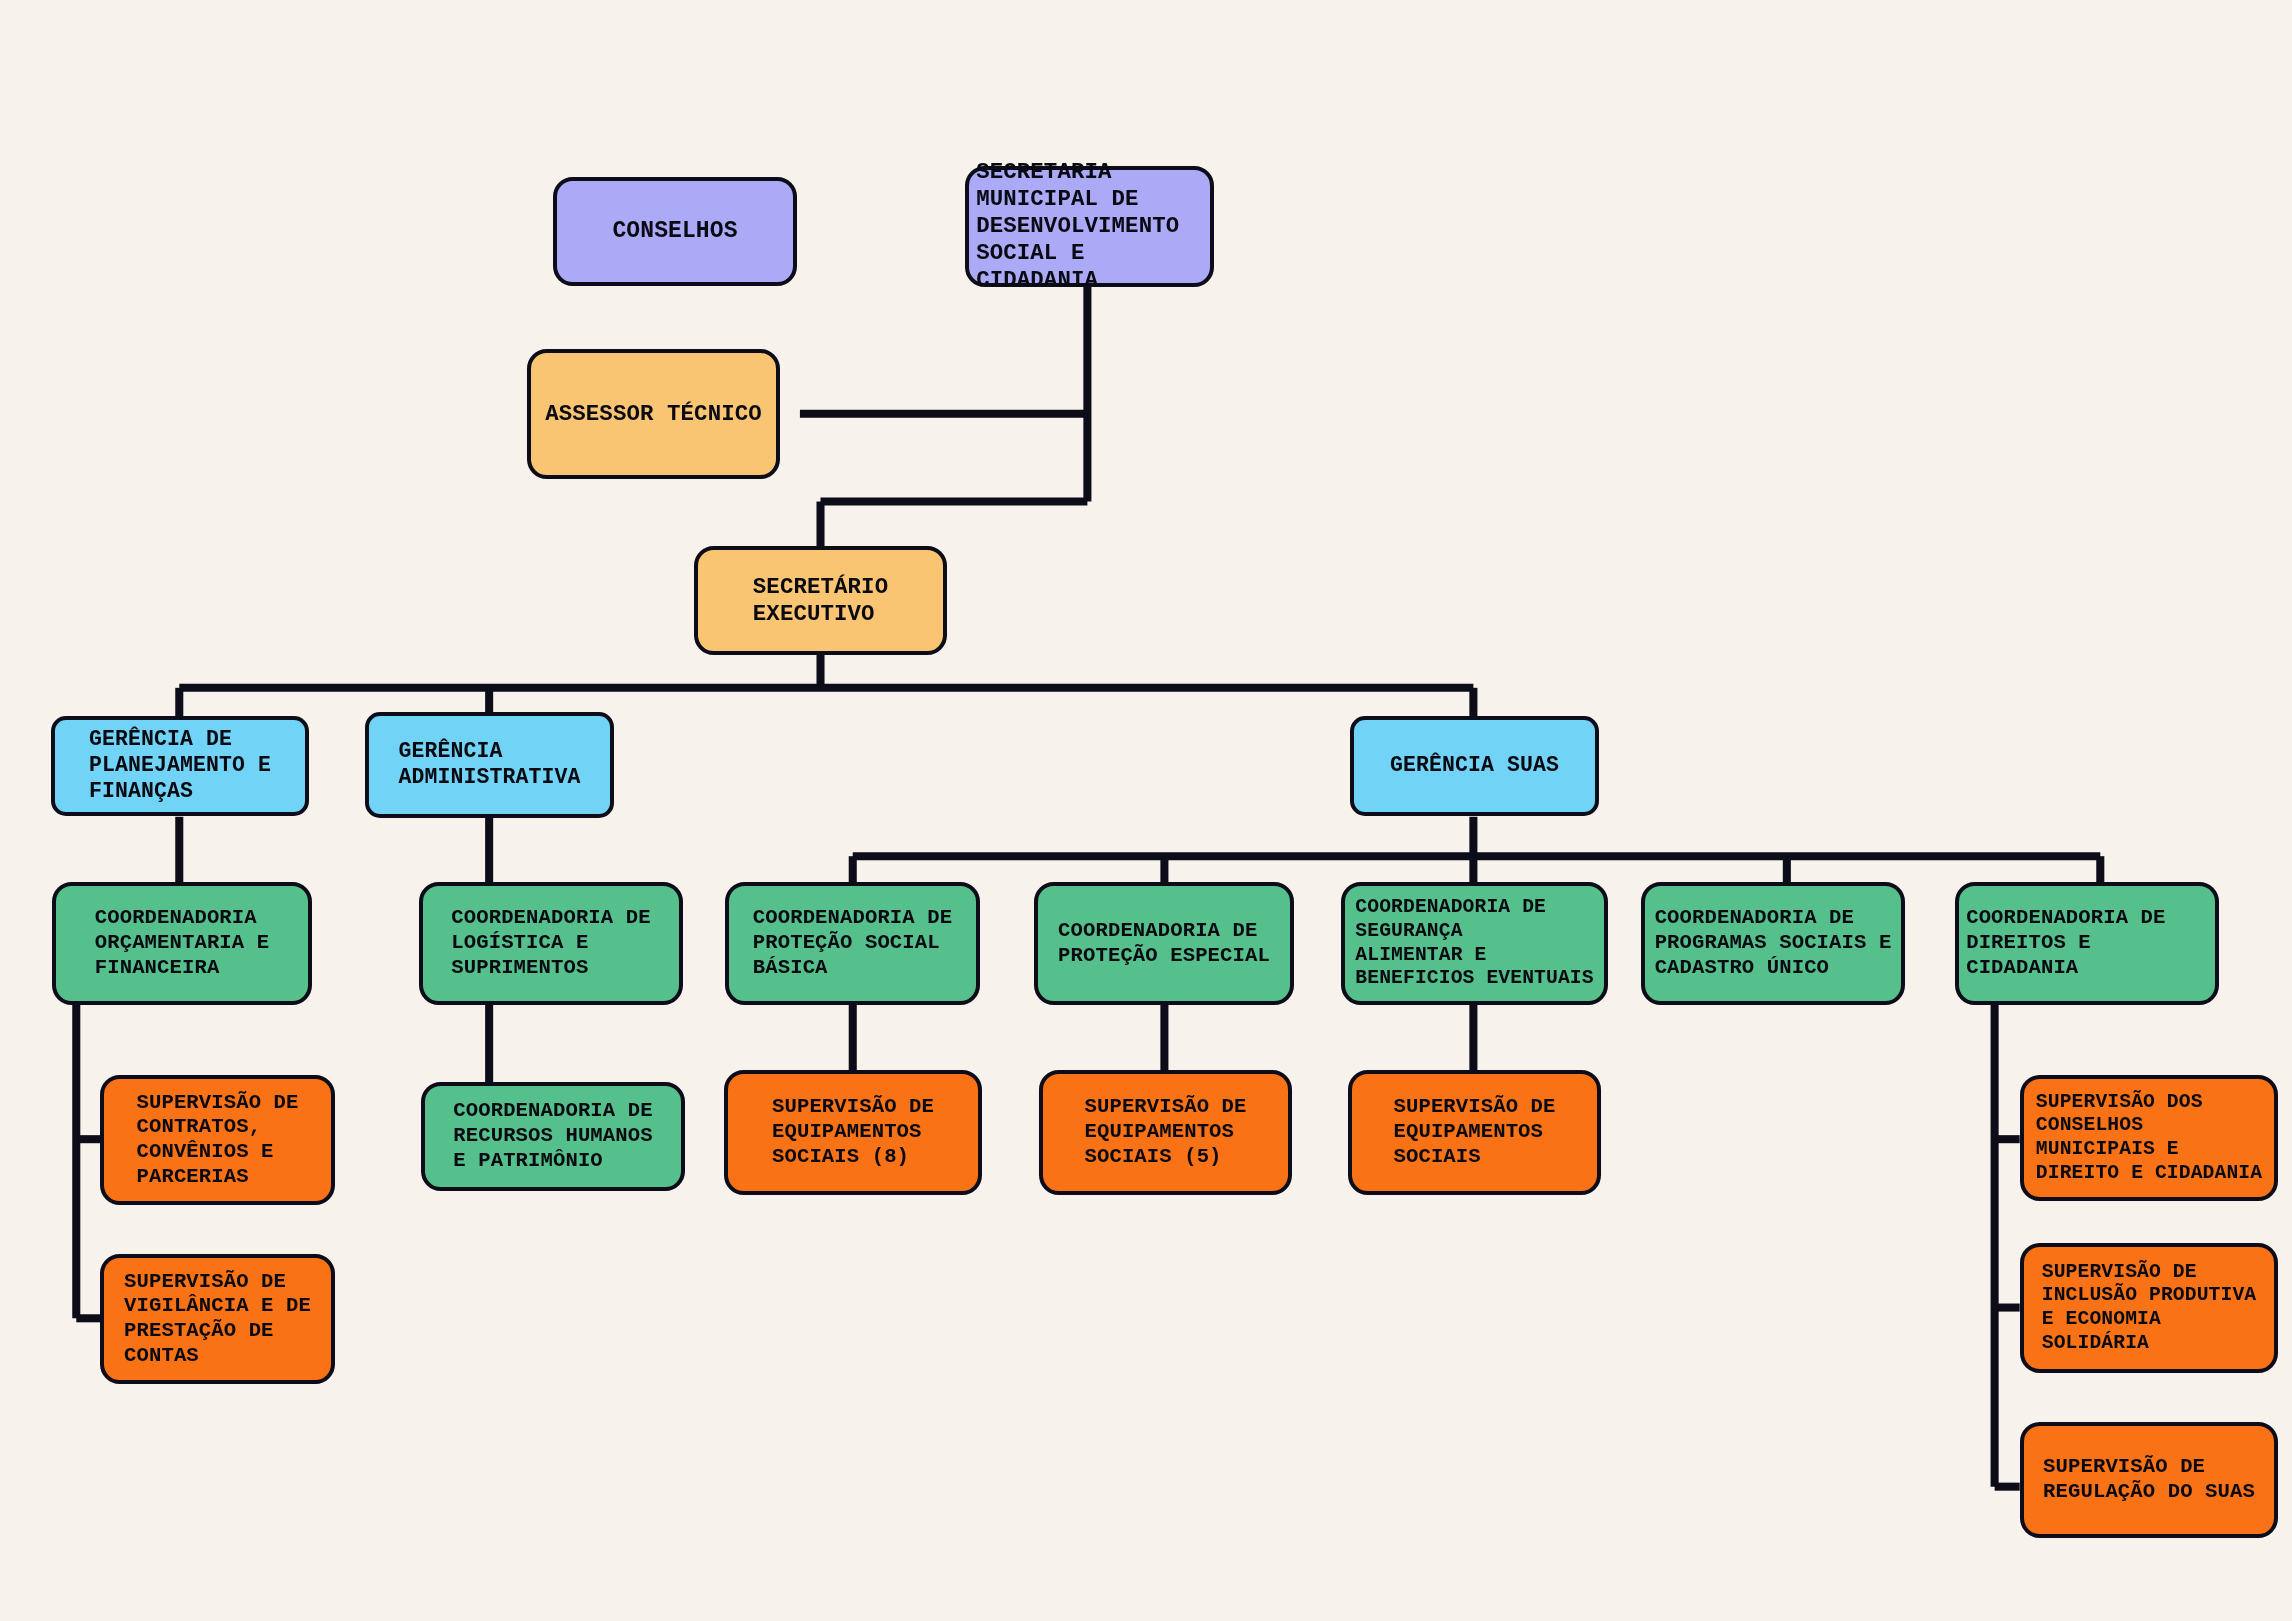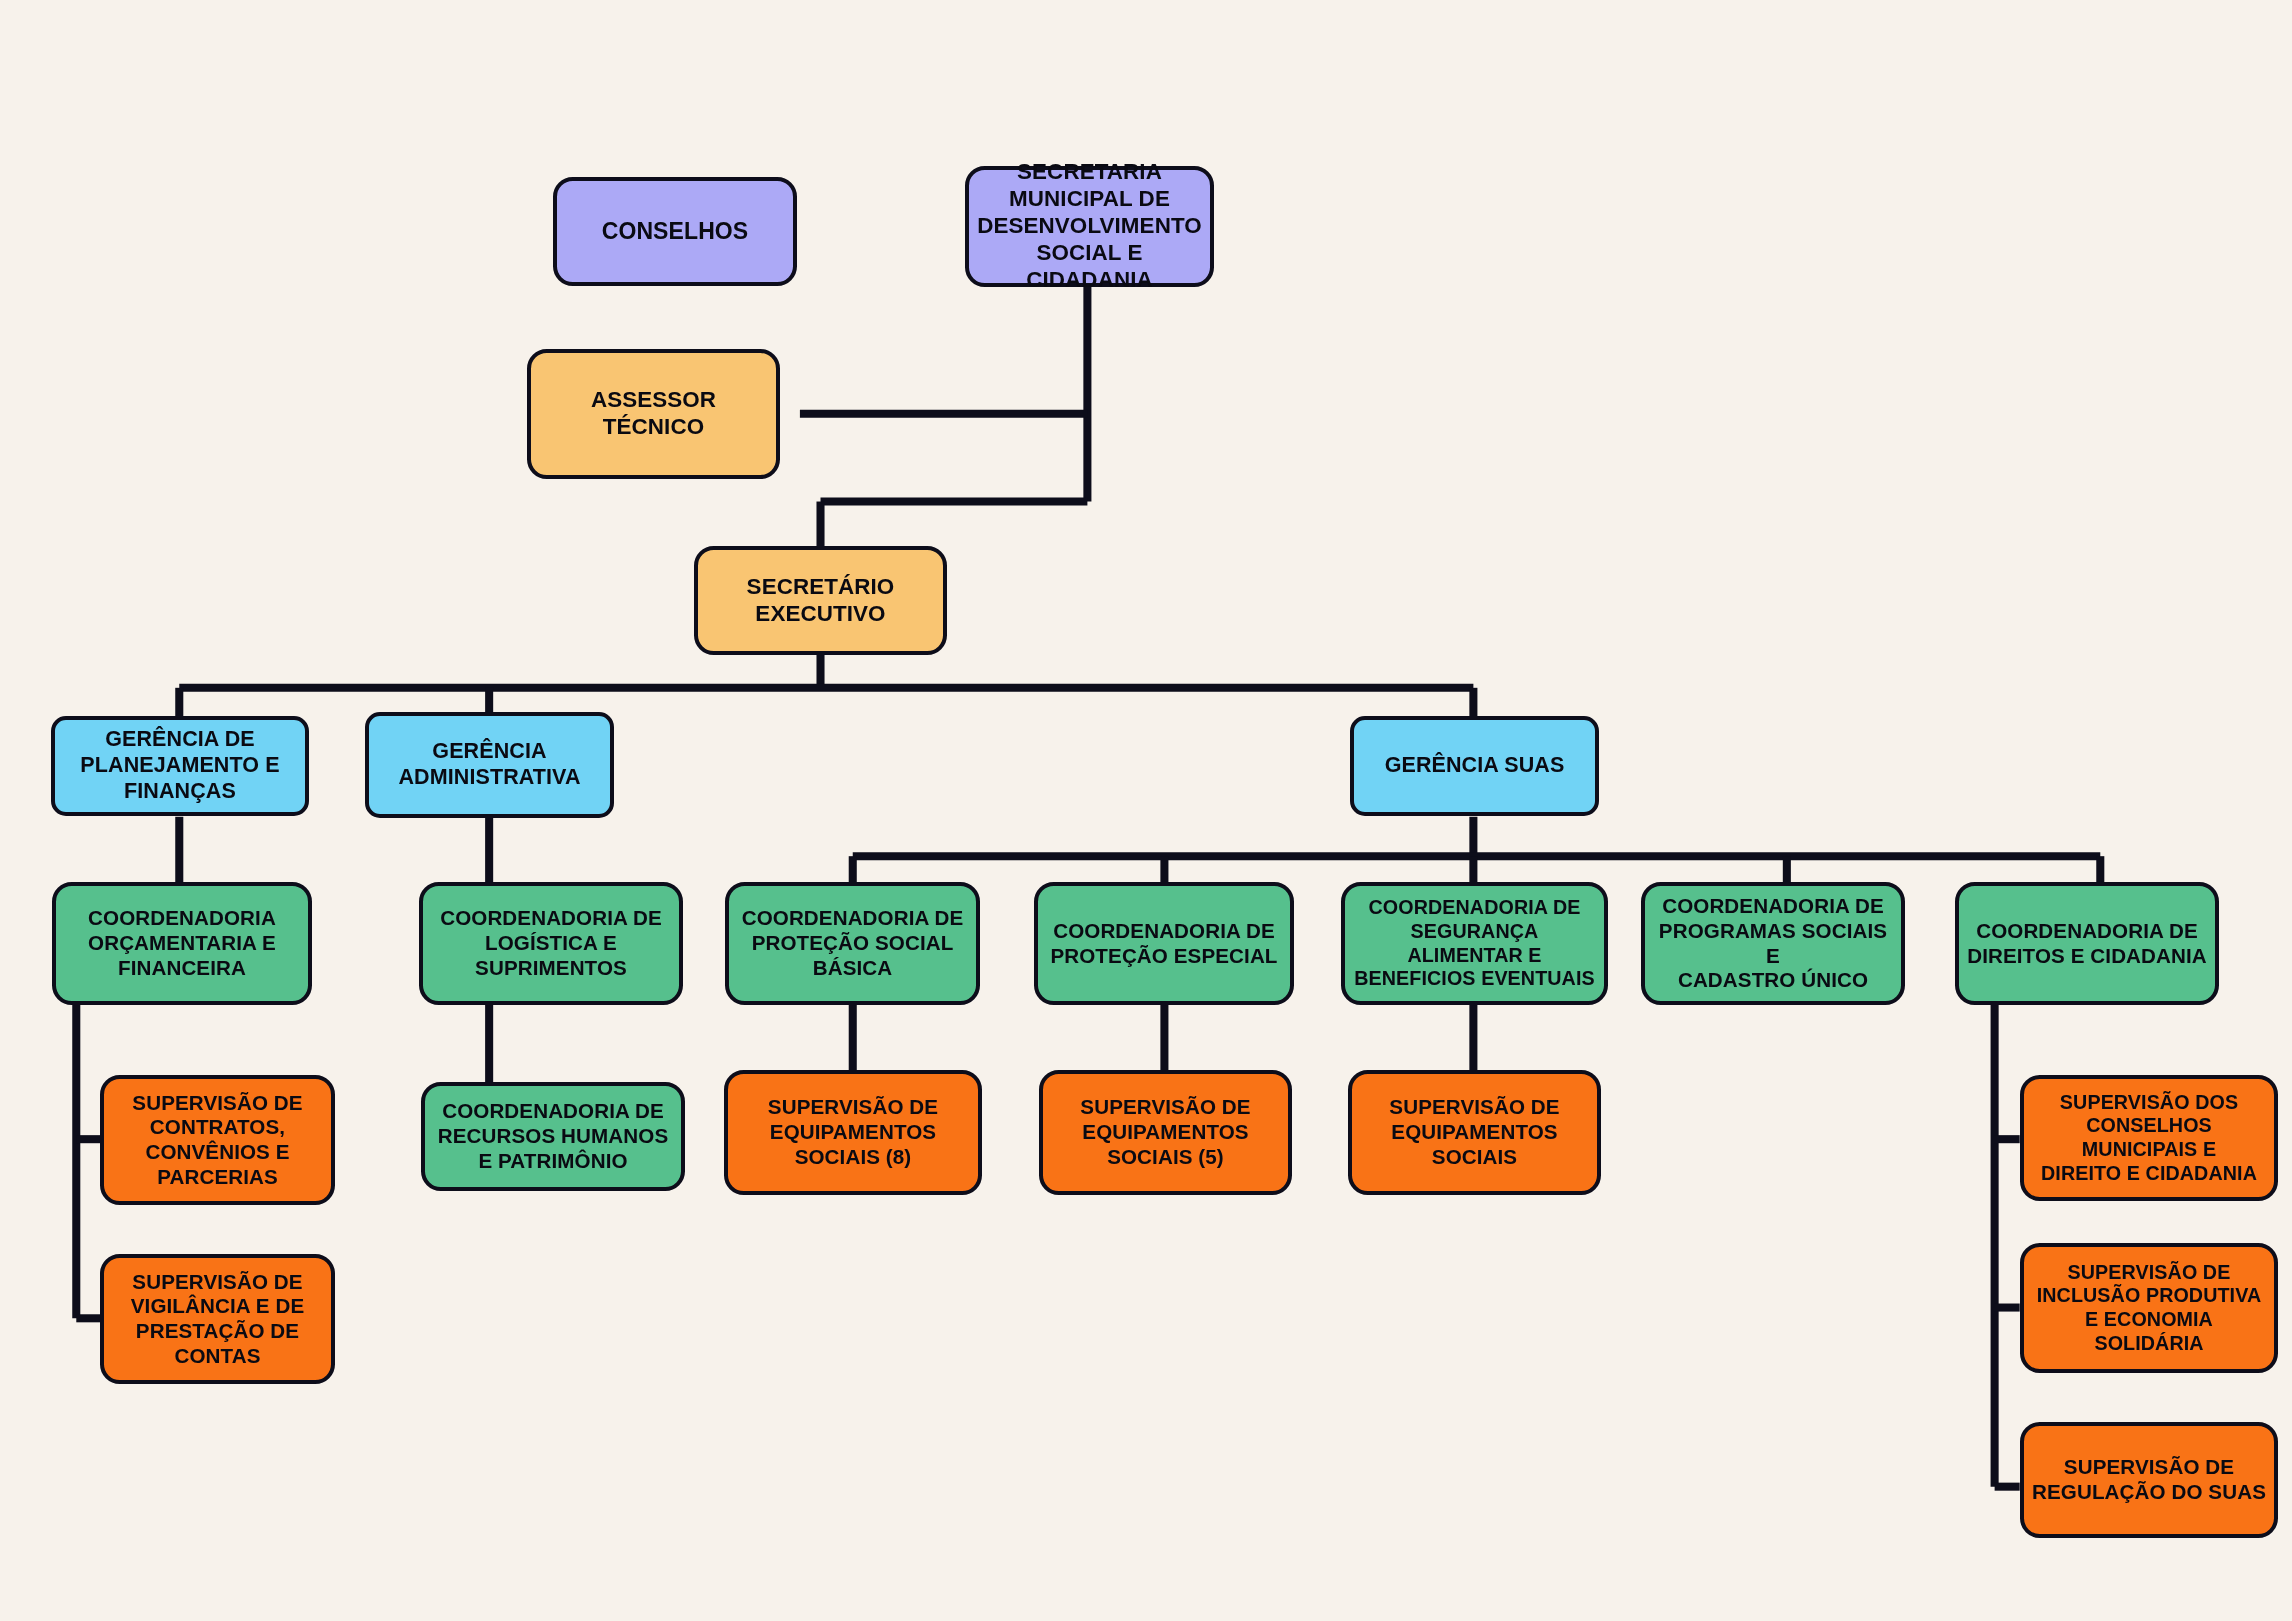--- a/index.html
+++ b/index.html
@@ -19,26 +19,26 @@
     pointer-events:none;
   }
   .node{
     position:absolute;
     box-sizing:border-box;
     border:4.5px solid #0d0d1a;
     border-radius:19.7px;
     display:flex;
     align-items:center;
     justify-content:center;
-    text-align:center;
     color:#0a0a12;
     font-weight:bold;
     letter-spacing:0.1px;
     line-height:1.2;
     z-index:5;
+    font-family:Liberation Mono, monospace;
   }
   .node .tx{
     display:block;
     padding:0 7.2px;
     white-space:pre-line;
   }
   .lav{background:#aca9f6;}
   .org{background:#f9c572;}
   .cyan{background:#71d3f5;border-radius:15px;}
   .grn{background:#56c08d;}

